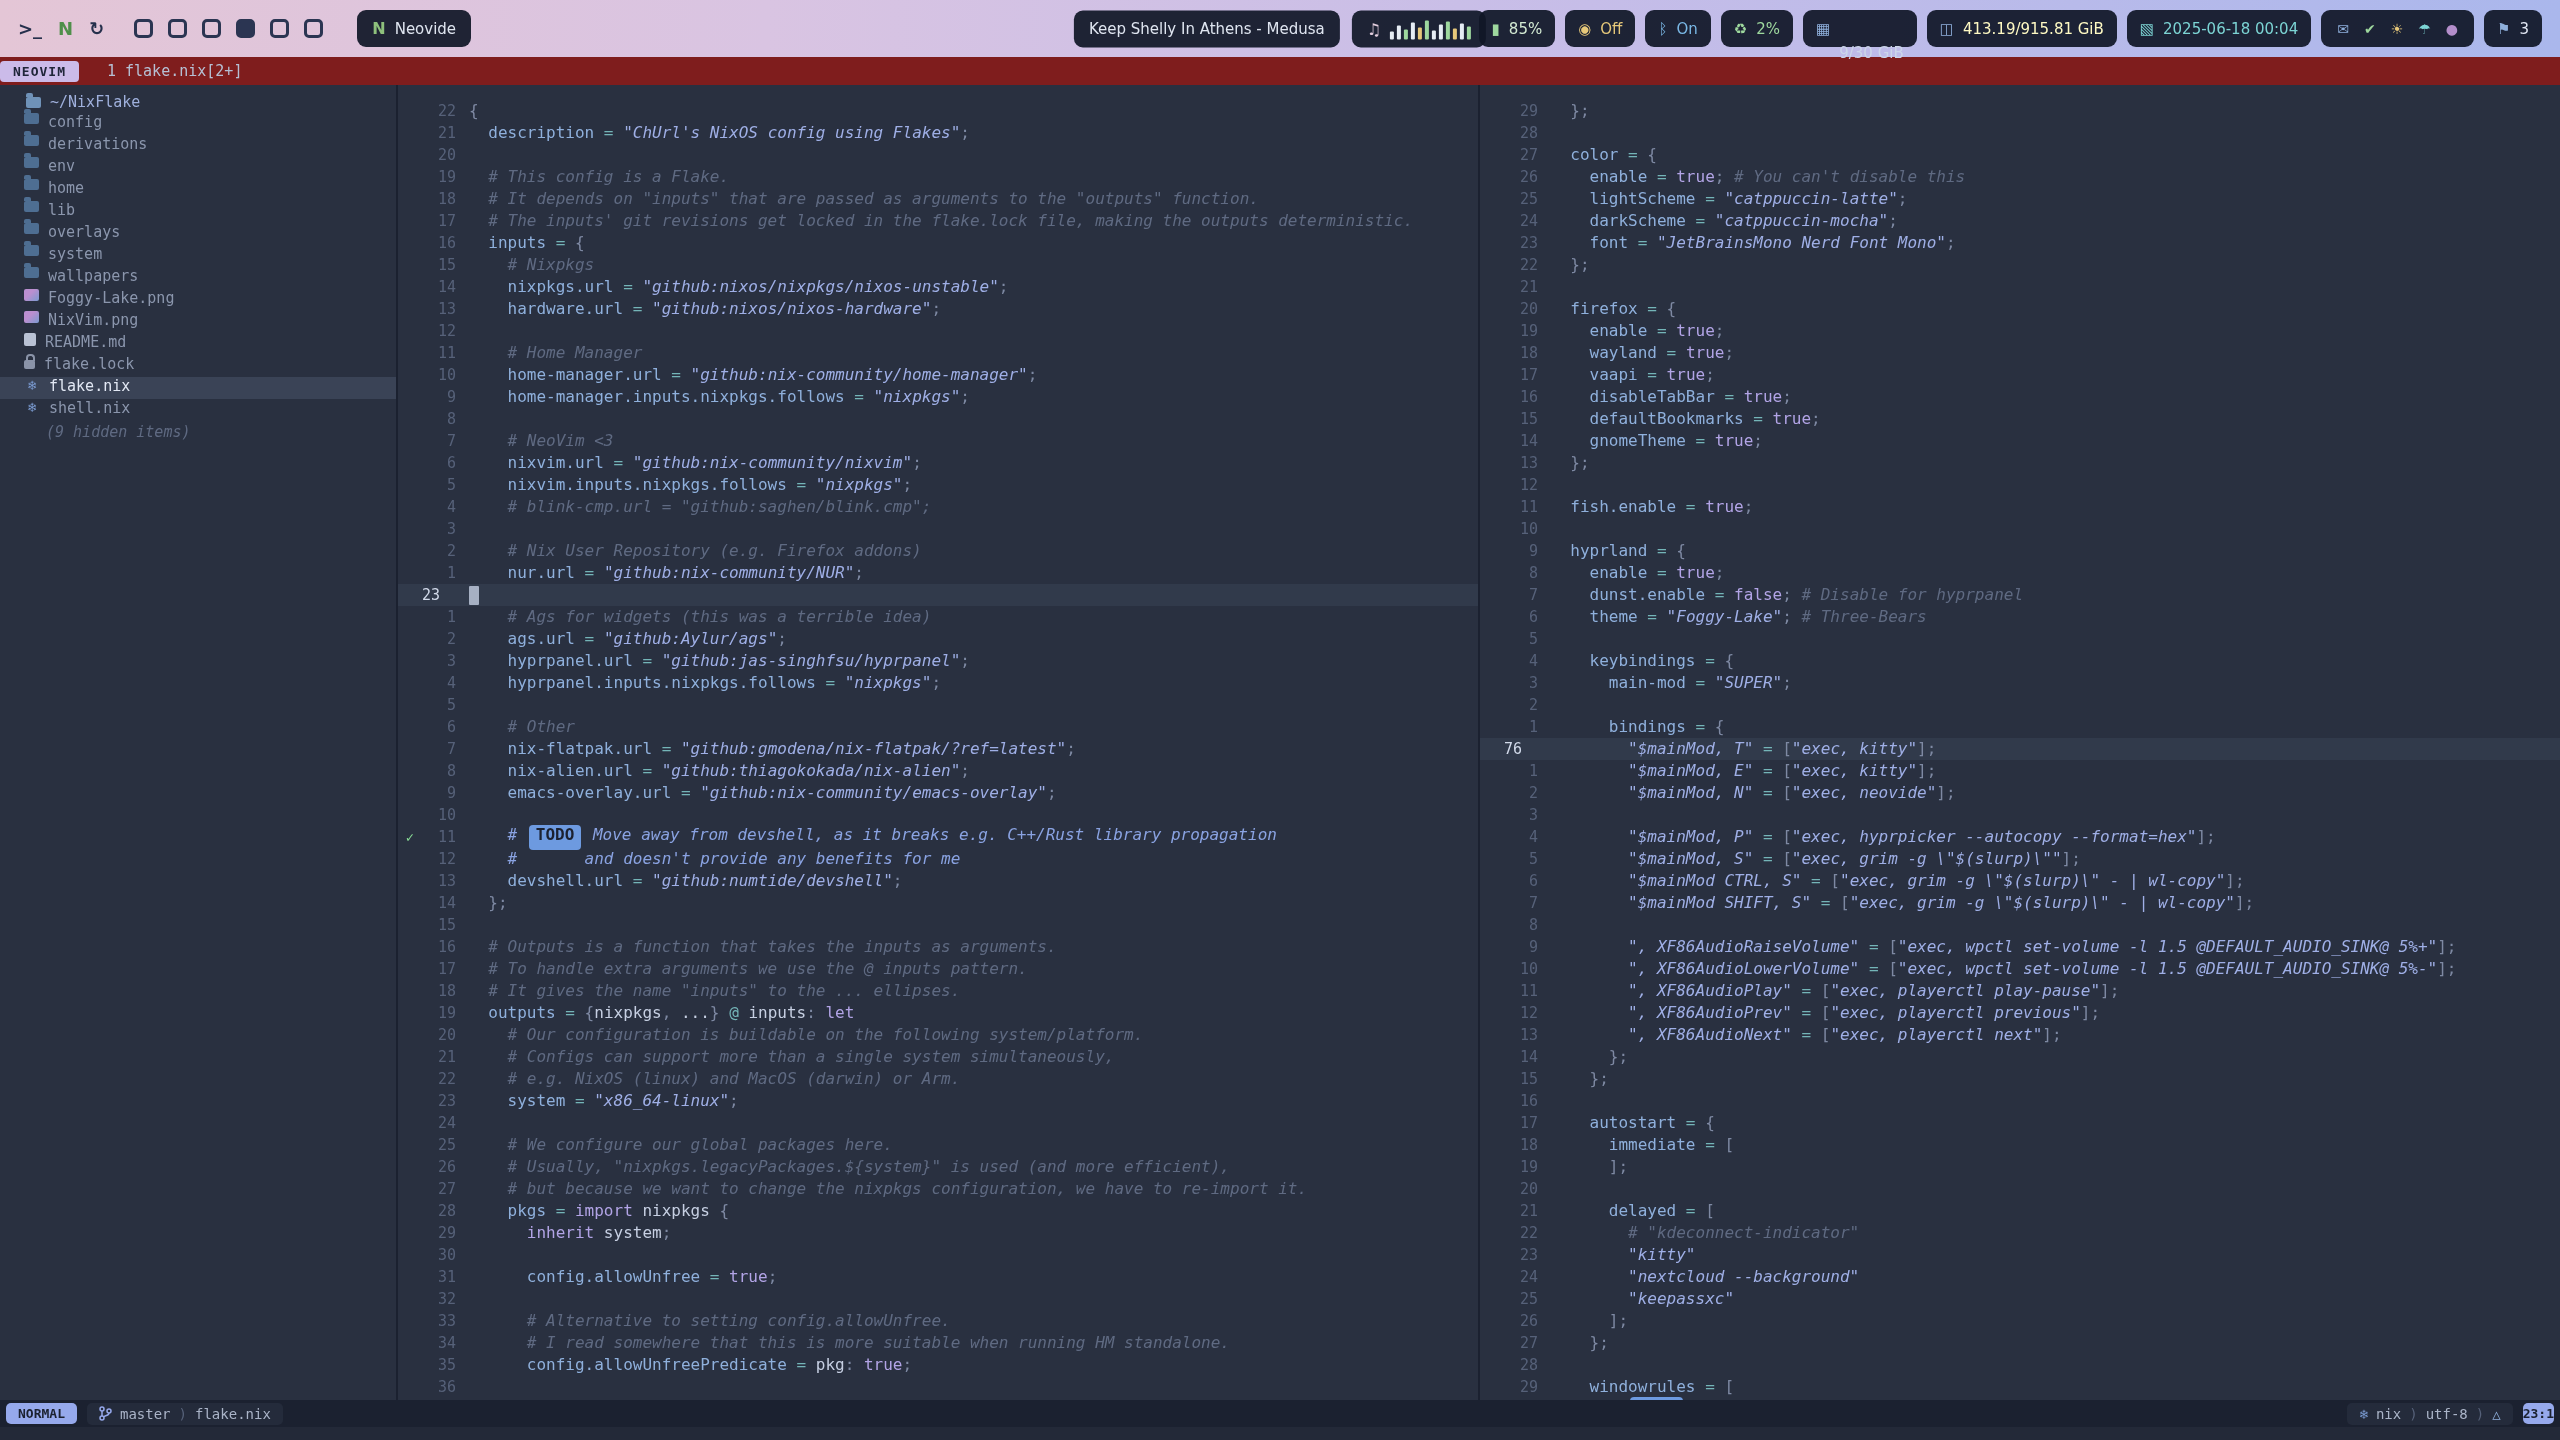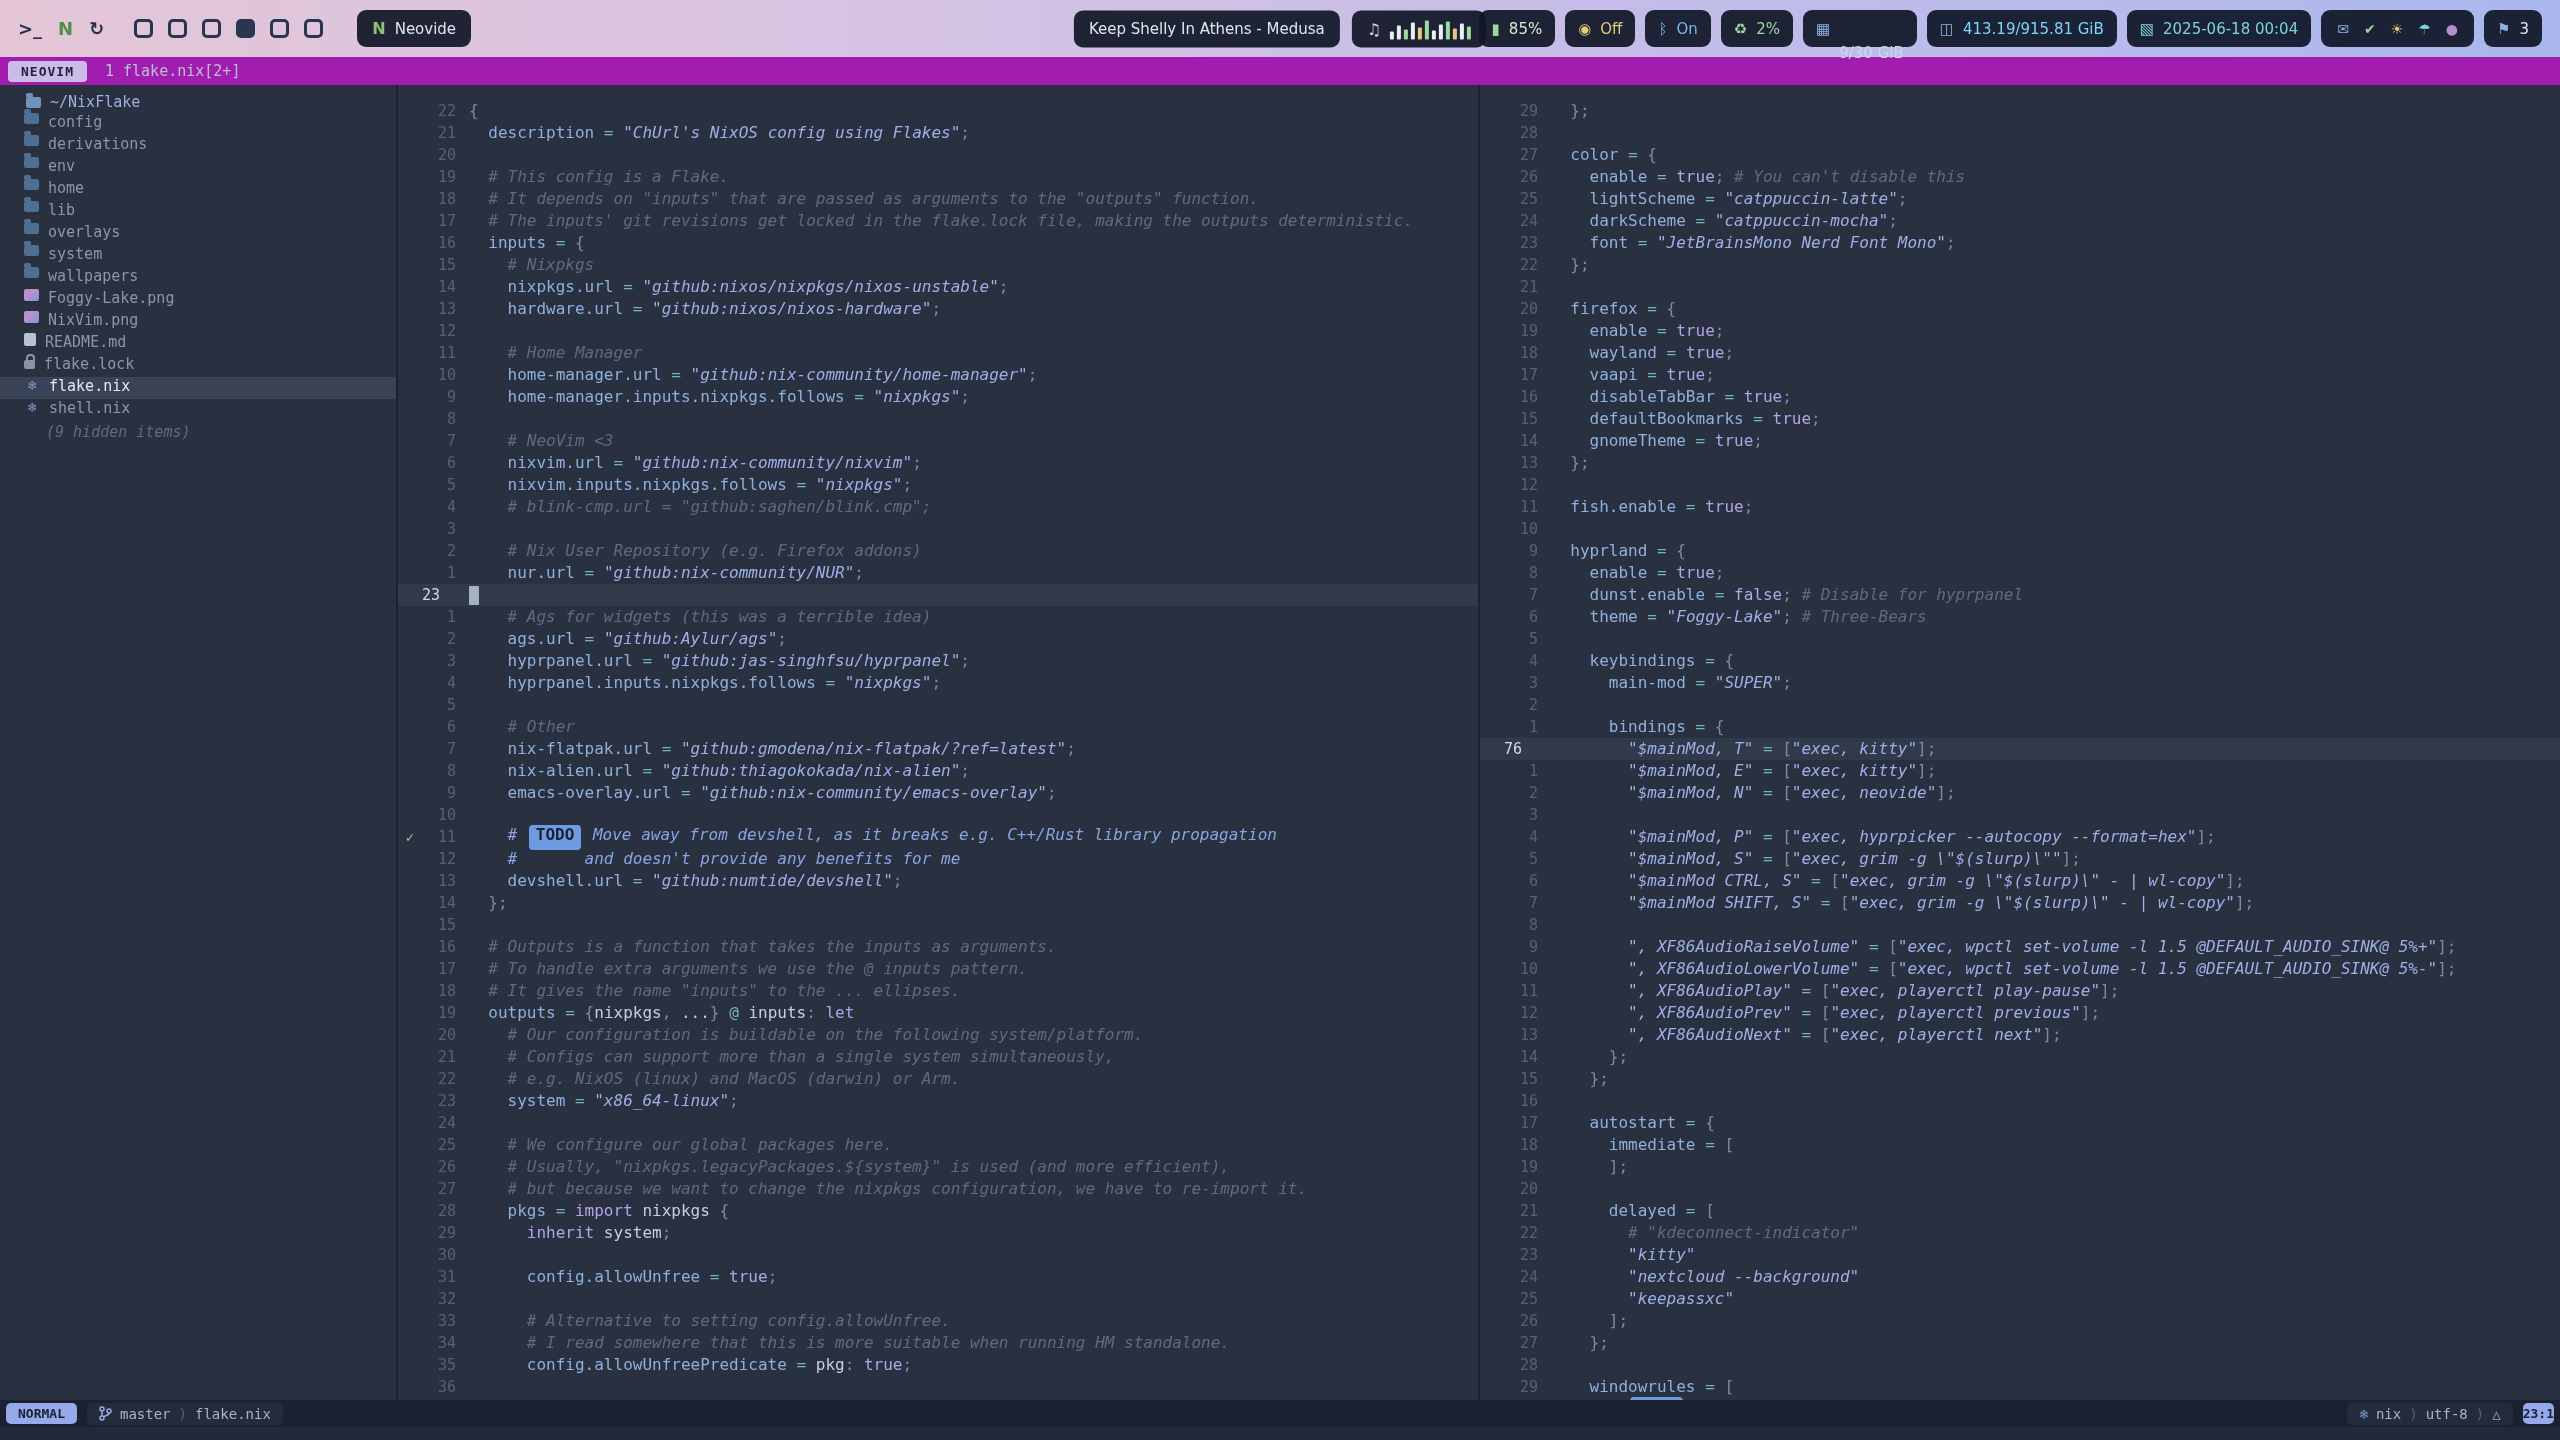--- a/index.html
+++ b/index.html
@@ -26,21 +26,21 @@
   .eqbar:nth-child(3n){background:#9ed89e;}
   .eqbar:nth-child(5n){background:#e6c87a;}
   .note{color:#e3cede;font-size:16px;}
   .tb-right{margin-left:auto;display:flex;gap:10px;align-items:center;}
   .mod{padding:0 13px;}
   .mod-ic{font-size:15px;}
   .mod-tx{font-size:15px;}
   .tray-ic{font-size:14px;margin:0 3px;}
 
   
-  .tabline{height:28px;background:#a21caf;display:flex;align-items:center;gap:18px;padding-left:8px;}
+  .tabline{height:28px;background:#7f1d1d;display:flex;align-items:center;gap:28px;}
   .mode-chip{background:#cbbbe9;color:#20263a;font-weight:bold;font-size:13px;padding:3px 13px;border-radius:4px;
              letter-spacing:1px;font-family:"DejaVu Sans Mono",monospace;}
   .tab{color:#b6c0d4;font-size:15px;}
 
   
   .main{display:flex;height:1315px;}
   .sidebar{width:396px;flex:none;background:#293040;padding-top:6px;box-sizing:border-box;overflow:hidden;}
   .tree-root{height:22px;display:flex;align-items:center;padding-left:26px;font-size:15px;color:#9fb0dc;gap:9px;}
   .trow{height:22px;display:flex;align-items:flex-start;padding-left:24px;font-size:15px;color:#8b96ad;}
   .trow.sel{background:#3a4356;color:#e2e8f4;}
@@ -148,21 +148,21 @@
         <div class="chip mod">
           <span class="mod-ic" style="color: rgb(158, 216, 158);">♻</span>
           <span class="mod-tx" style="color: rgb(158, 216, 158);">2%</span>
         </div>
         <div class="chip mod">
           <span class="mod-ic" style="color: rgb(143, 176, 220);">▦</span>
           <span class="mod-tx" style="color: rgb(204, 214, 234); margin-top: 48px;">9/30 GiB</span>
         </div>
         <div class="chip mod">
           <span class="mod-ic" style="color: rgb(143, 176, 220);">◫</span>
-          <span class="mod-tx" style="color: #7dd3fc;">413.19/915.81 GiB</span>
+          <span class="mod-tx" style="color: #fef9c3;">413.19/915.81 GiB</span>
         </div>
         <div class="chip mod">
           <span class="mod-ic" style="color: rgb(124, 212, 212);">▧</span>
           <span class="mod-tx" style="color: rgb(124, 212, 212);">2025-06-18 00:04</span>
         </div>
         <div class="chip mod">
           <span class="tray-ic" style="color: rgb(143, 176, 220);">✉</span>
           <span class="tray-ic" style="color: rgb(158, 216, 158);">✔</span>
           <span class="tray-ic" style="color: rgb(230, 200, 122);">☀</span>
           <span class="tray-ic" style="color: rgb(124, 212, 212);">☂</span>

